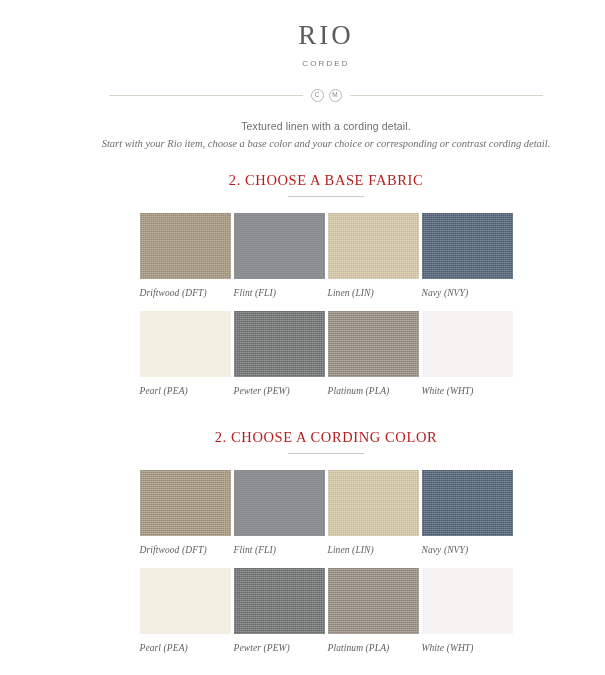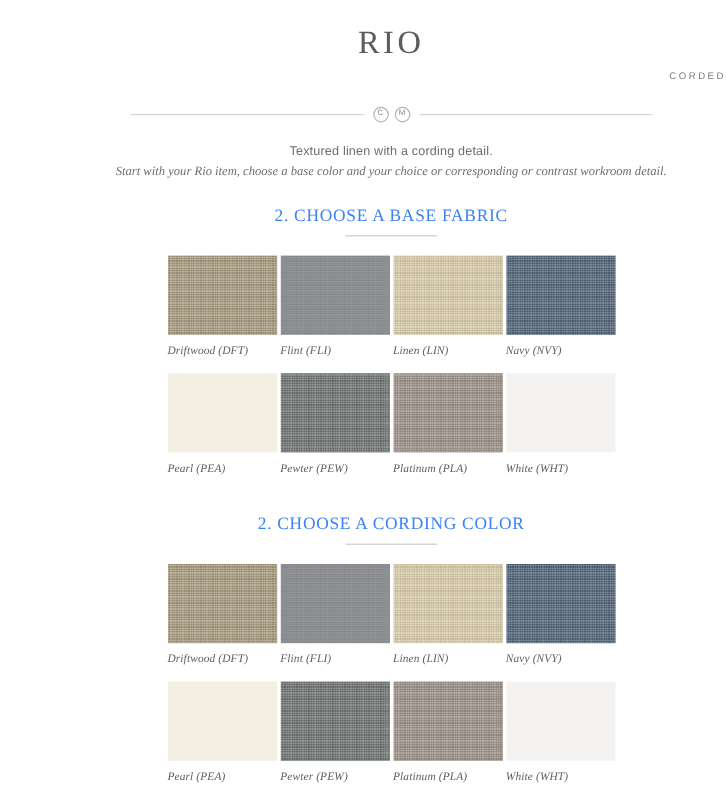--- a/index.html
+++ b/index.html
@@ -19,21 +19,21 @@
   .brand-title {
     text-align: center;
     font-family: "Liberation Serif", serif;
     font-size: 27px;
     letter-spacing: 3px;
     color: #5b5b60;
     font-weight: 400;
     line-height: 1;
   }
   .brand-sub {
-    text-align: right;
+    text-align: center;
     font-size: 8px;
     letter-spacing: 2.1px;
     color: #7b7b80;
     margin-top: 10px;
   }
 
   
   .rule-row {
     display: flex;
     align-items: center;
@@ -71,21 +71,21 @@
     margin-top: 2px;
   }
 
   
   .section { margin-top: 20px; }
   .section-title {
     text-align: center;
     font-family: "Liberation Serif", serif;
     font-size: 14.5px;
     letter-spacing: .6px;
-    color: #3b82f6;
+    color: #b91c1c;
   }
   .section-underline {
     width: 76px; height: 1px;
     background: #cfcbc3;
     margin: 7px auto 0;
   }
 
   
   .grid {
     display: grid;
@@ -135,21 +135,21 @@
     <div class="rule-line"></div>
     <div class="rule-badges">
       <span class="badge-circle">C</span>
       <span class="badge-circle">M</span>
     </div>
     <div class="rule-line"></div>
   </div>
 
   <div class="desc">
     <div class="desc-lead">Textured linen with a cording detail.</div>
-    <div class="desc-italic">Start with your Rio item, choose a base color and your choice or corresponding or contrast workroom detail.</div>
+    <div class="desc-italic">Start with your Rio item, choose a base color and your choice or corresponding or contrast cording detail.</div>
   </div>
 
   <div class="section">
     <div class="section-title">2. CHOOSE A BASE FABRIC</div>
     <div class="section-underline"></div>
     <div class="grid" id="grid-0">
         <div class="cell">
           <div class="swatch tex-strong" style="background: rgb(167, 154, 127);"></div>
           <div class="swatch-label">Driftwood (DFT)</div>
         </div>

